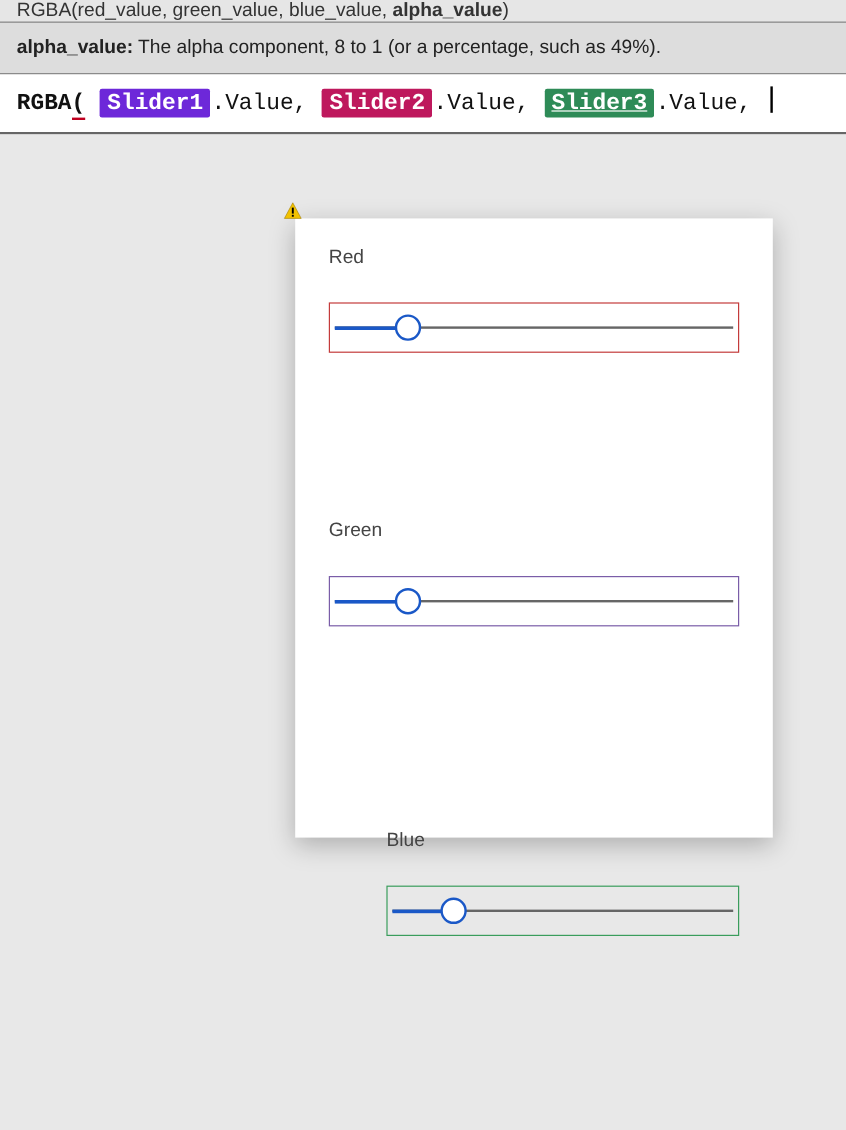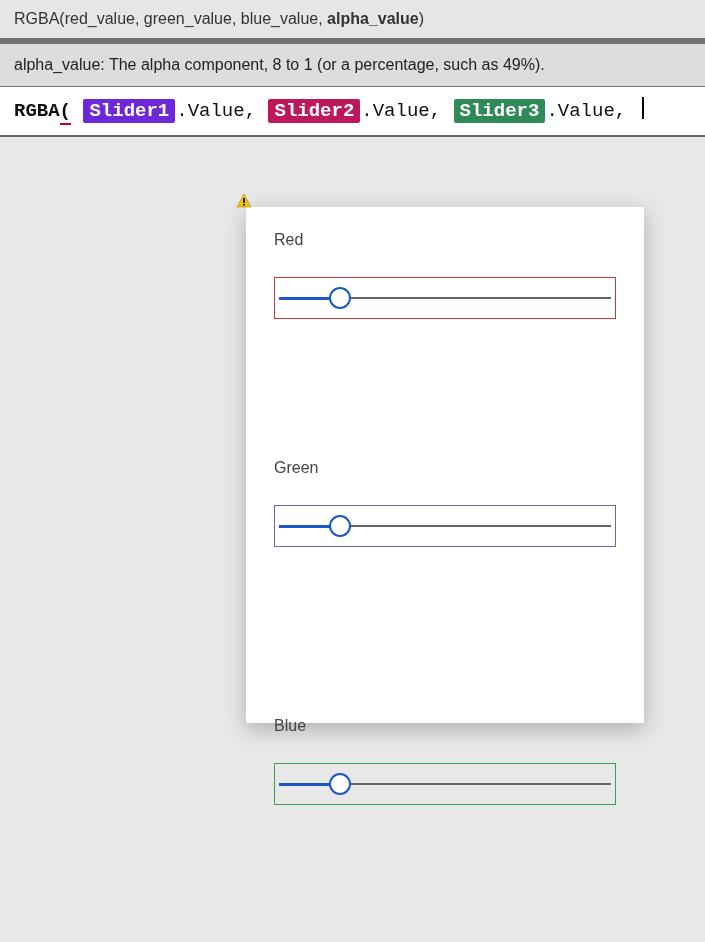--- a/index.html
+++ b/index.html
@@ -5,55 +5,55 @@
     * { box-sizing: border-box; margin: 0; padding: 0; }
     body {
       font-family: "Segoe UI", Arial, sans-serif;
       background: #e8e8e8;
       width: 705px;
       height: 942px;
       overflow: hidden;
     }
     .hint-signature {
       background: #e6e6e6;
-      padding: 10px 14px;
+      padding: 0 14px;
       font-size: 16px;
       color: #333;
-      border-bottom: 6px solid #737373;
+      border-bottom: 1px solid #737373;
     }
     .hint-signature .bold { font-weight: 700; }
     .hint-arg {
       background: #ddd;
       padding: 12px 14px;
       font-size: 16px;
       color: #222;
       border-bottom: 1px solid #777;
     }
-    .hint-arg .arg-name { font-weight: 400; }
+    .hint-arg .arg-name { font-weight: 700; }
     .formula-bar {
       background: #fff;
       padding: 10px 14px 12px;
       font-family: Consolas, "Courier New", monospace;
       font-size: 19px;
       color: #111;
       border-bottom: 2px solid #666;
       white-space: nowrap;
       position: relative;
     }
     .formula-bar .token-chip {
       display: inline-block;
       color: #fff;
       padding: 1px 6px;
       border-radius: 2px;
       font-weight: 600;
       margin: 0 1px;
     }
     .chip-red { background: #6d28d9; }
     .chip-purple { background: #be185d; }
-    .chip-green { background: #2e8b57; }
+    .chip-green { background: #2e8b57; text-decoration: underline; }
     .formula-bar .func { font-weight: 600; }
     .formula-bar .paren-open { font-weight: 700; }
     .formula-bar .squiggle {
       border-bottom: 2px solid #c00020;
       border-bottom-style: wavy;
       padding-bottom: 1px;
     }
     .caret {
       display: inline-block;
       width: 2px;
@@ -83,21 +83,21 @@
       top: 70px;
       left: 246px;
       width: 398px;
       height: 516px;
       background: #fff;
       box-shadow: 0 6px 20px rgba(0,0,0,0.25);
       padding: 24px 28px 20px;
     }
     .slider-group { margin-bottom: 140px; }
     .slider-group:last-child { margin-bottom: 0; }
-    .slider-group.blue-group { margin-top: 170px; }
+    .slider-group.blue-group { margin-top: 170px; margin-left: 48px; }
     .slider-label {
       font-size: 16px;
       color: #444;
       margin-bottom: 28px;
     }
     .slider-box {
       border: 1.5px solid;
       height: 42px;
       position: relative;
       display: flex;

